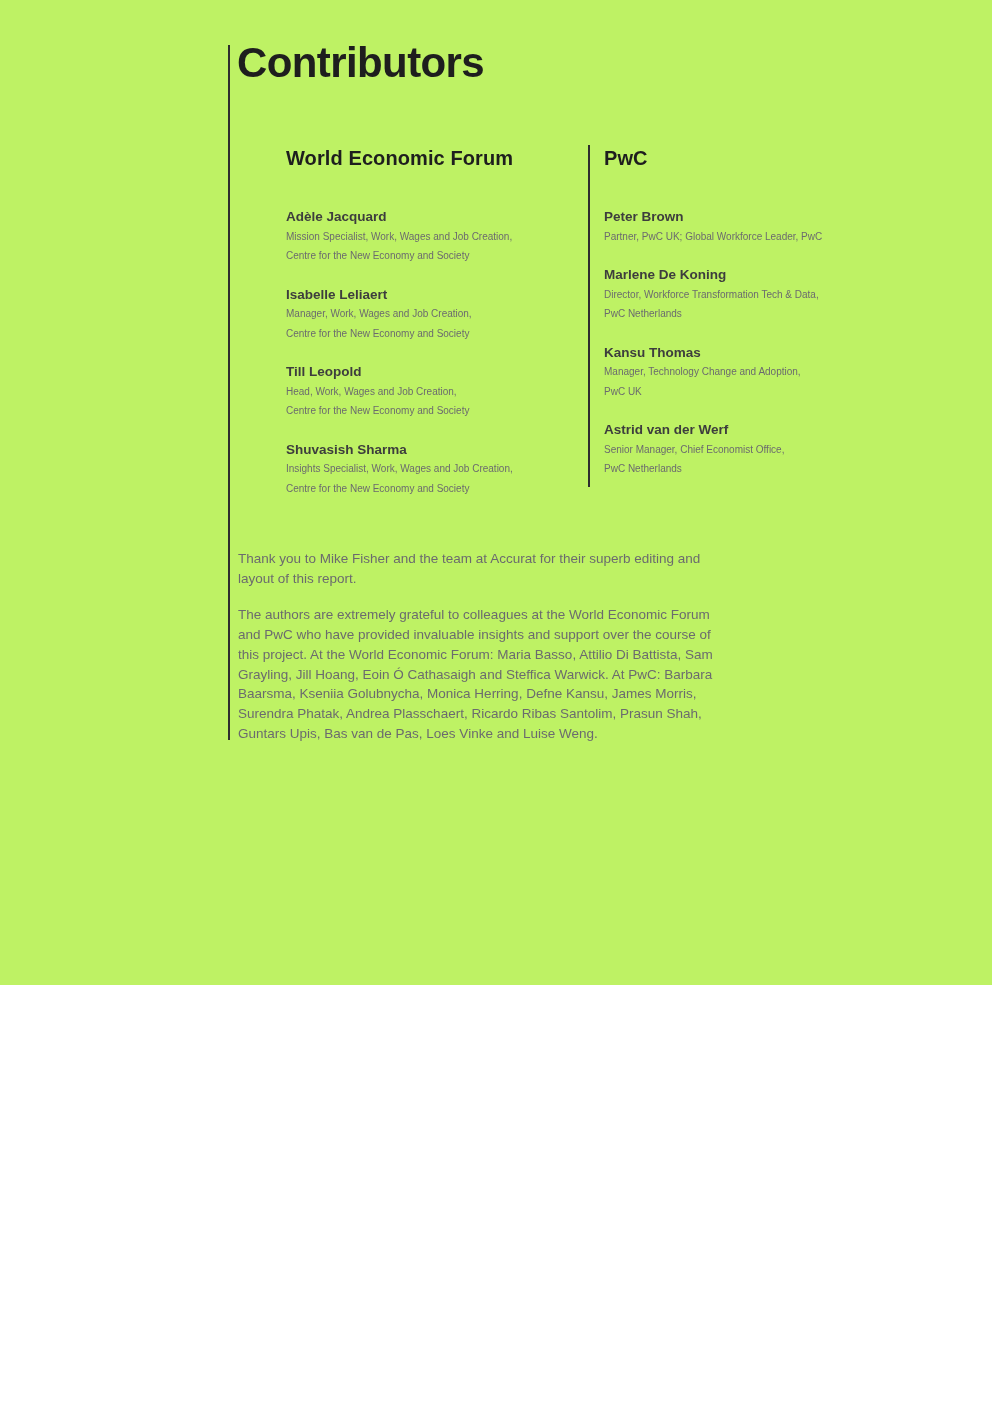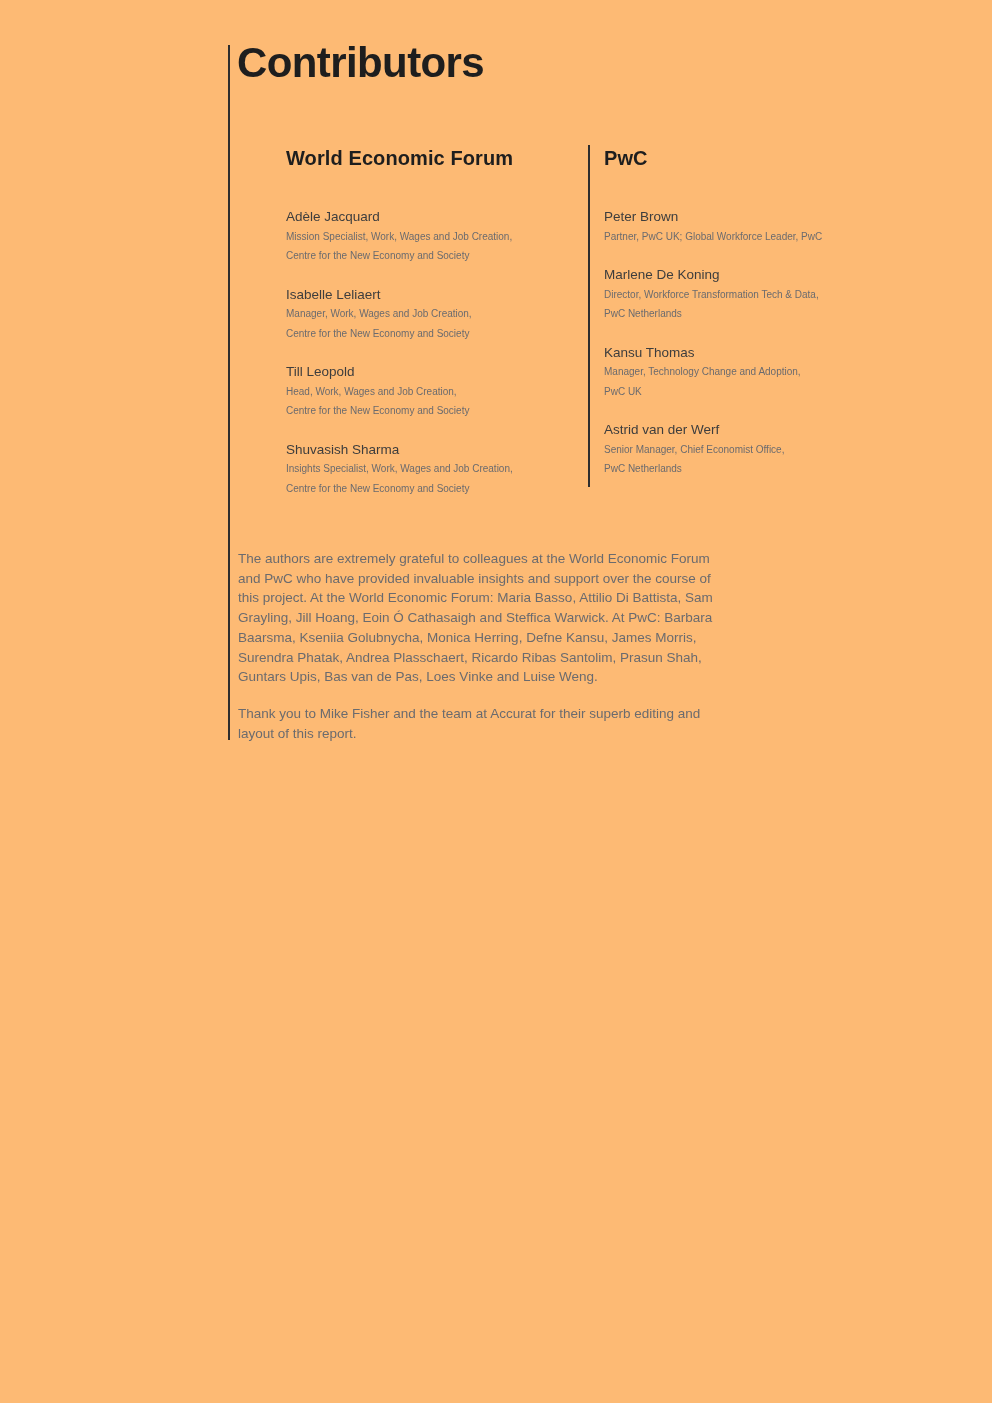--- a/index.html
+++ b/index.html
@@ -1,21 +1,21 @@
 <!DOCTYPE html>
 <html style="--c-heading: #1e1e1e; --c-name: #3d3d3d; --c-body: #6b6b6e; --c-rule: #2e2e2e;"><head>
 <meta charset="utf-8">
 <style>
   * { box-sizing: border-box; }
   html, body { margin: 0; padding: 0; background: #ffffff; }
   .page {
     position: relative;
     width: 992px;
-    height: 1403px;
-    background: #fdba74;
+    height: 985px;
+    background: #bef264;
     font-family: "Liberation Sans", sans-serif;
     overflow: hidden;
   }
   .left-rule {
     position: absolute;
     left: 228px;
     top: 45px;
     width: 2px;
     height: 695px;
     background: var(--c-rule, #2a2a2a);
@@ -41,21 +41,21 @@
     margin: 0 0 37px 0;
     font-size: 20px;
     font-weight: 700;
     color: var(--c-heading, #1e1e1e);
     line-height: 24px;
     letter-spacing: 0.1px;
   }
   .person + .person { margin-top: 19px; }
   .person-name {
     font-size: 13.5px;
-    font-weight: 400;
+    font-weight: 700;
     color: var(--c-name, #3d3d3d);
     line-height: 19.5px;
   }
   .person-role {
     font-size: 10px;
     font-weight: 400;
     color: var(--c-body, #6b6b6e);
     line-height: 19.5px;
     white-space: pre-line;
   }
@@ -144,26 +144,26 @@
 PwC UK</div>
     </div>
     <div class="person">
       <div class="person-name">Astrid van der Werf</div>
       <div class="person-role">Senior Manager, Chief Economist Office,
 PwC Netherlands</div>
     </div>
   </section>
 
   <div class="ack">
+    <p>Thank you to Mike Fisher and the team at Accurat for their superb editing and
+layout of this report.</p>
     <p>The authors are extremely grateful to colleagues at the World Economic Forum
 and PwC who have provided invaluable insights and support over the course of
 this project. At the World Economic Forum: Maria Basso, Attilio Di Battista, Sam
 Grayling, Jill Hoang, Eoin Ó Cathasaigh and Steffica Warwick. At PwC: Barbara
 Baarsma, Kseniia Golubnycha, Monica Herring, Defne Kansu, James Morris,
 Surendra Phatak, Andrea Plasschaert, Ricardo Ribas Santolim, Prasun Shah,
 Guntars Upis, Bas van de Pas, Loes Vinke and Luise Weng.</p>
-    <p>Thank you to Mike Fisher and the team at Accurat for their superb editing and
-layout of this report.</p>
   </div>
 
   <div class="page-number">30</div>
 
 </div>
 
 </body></html>

